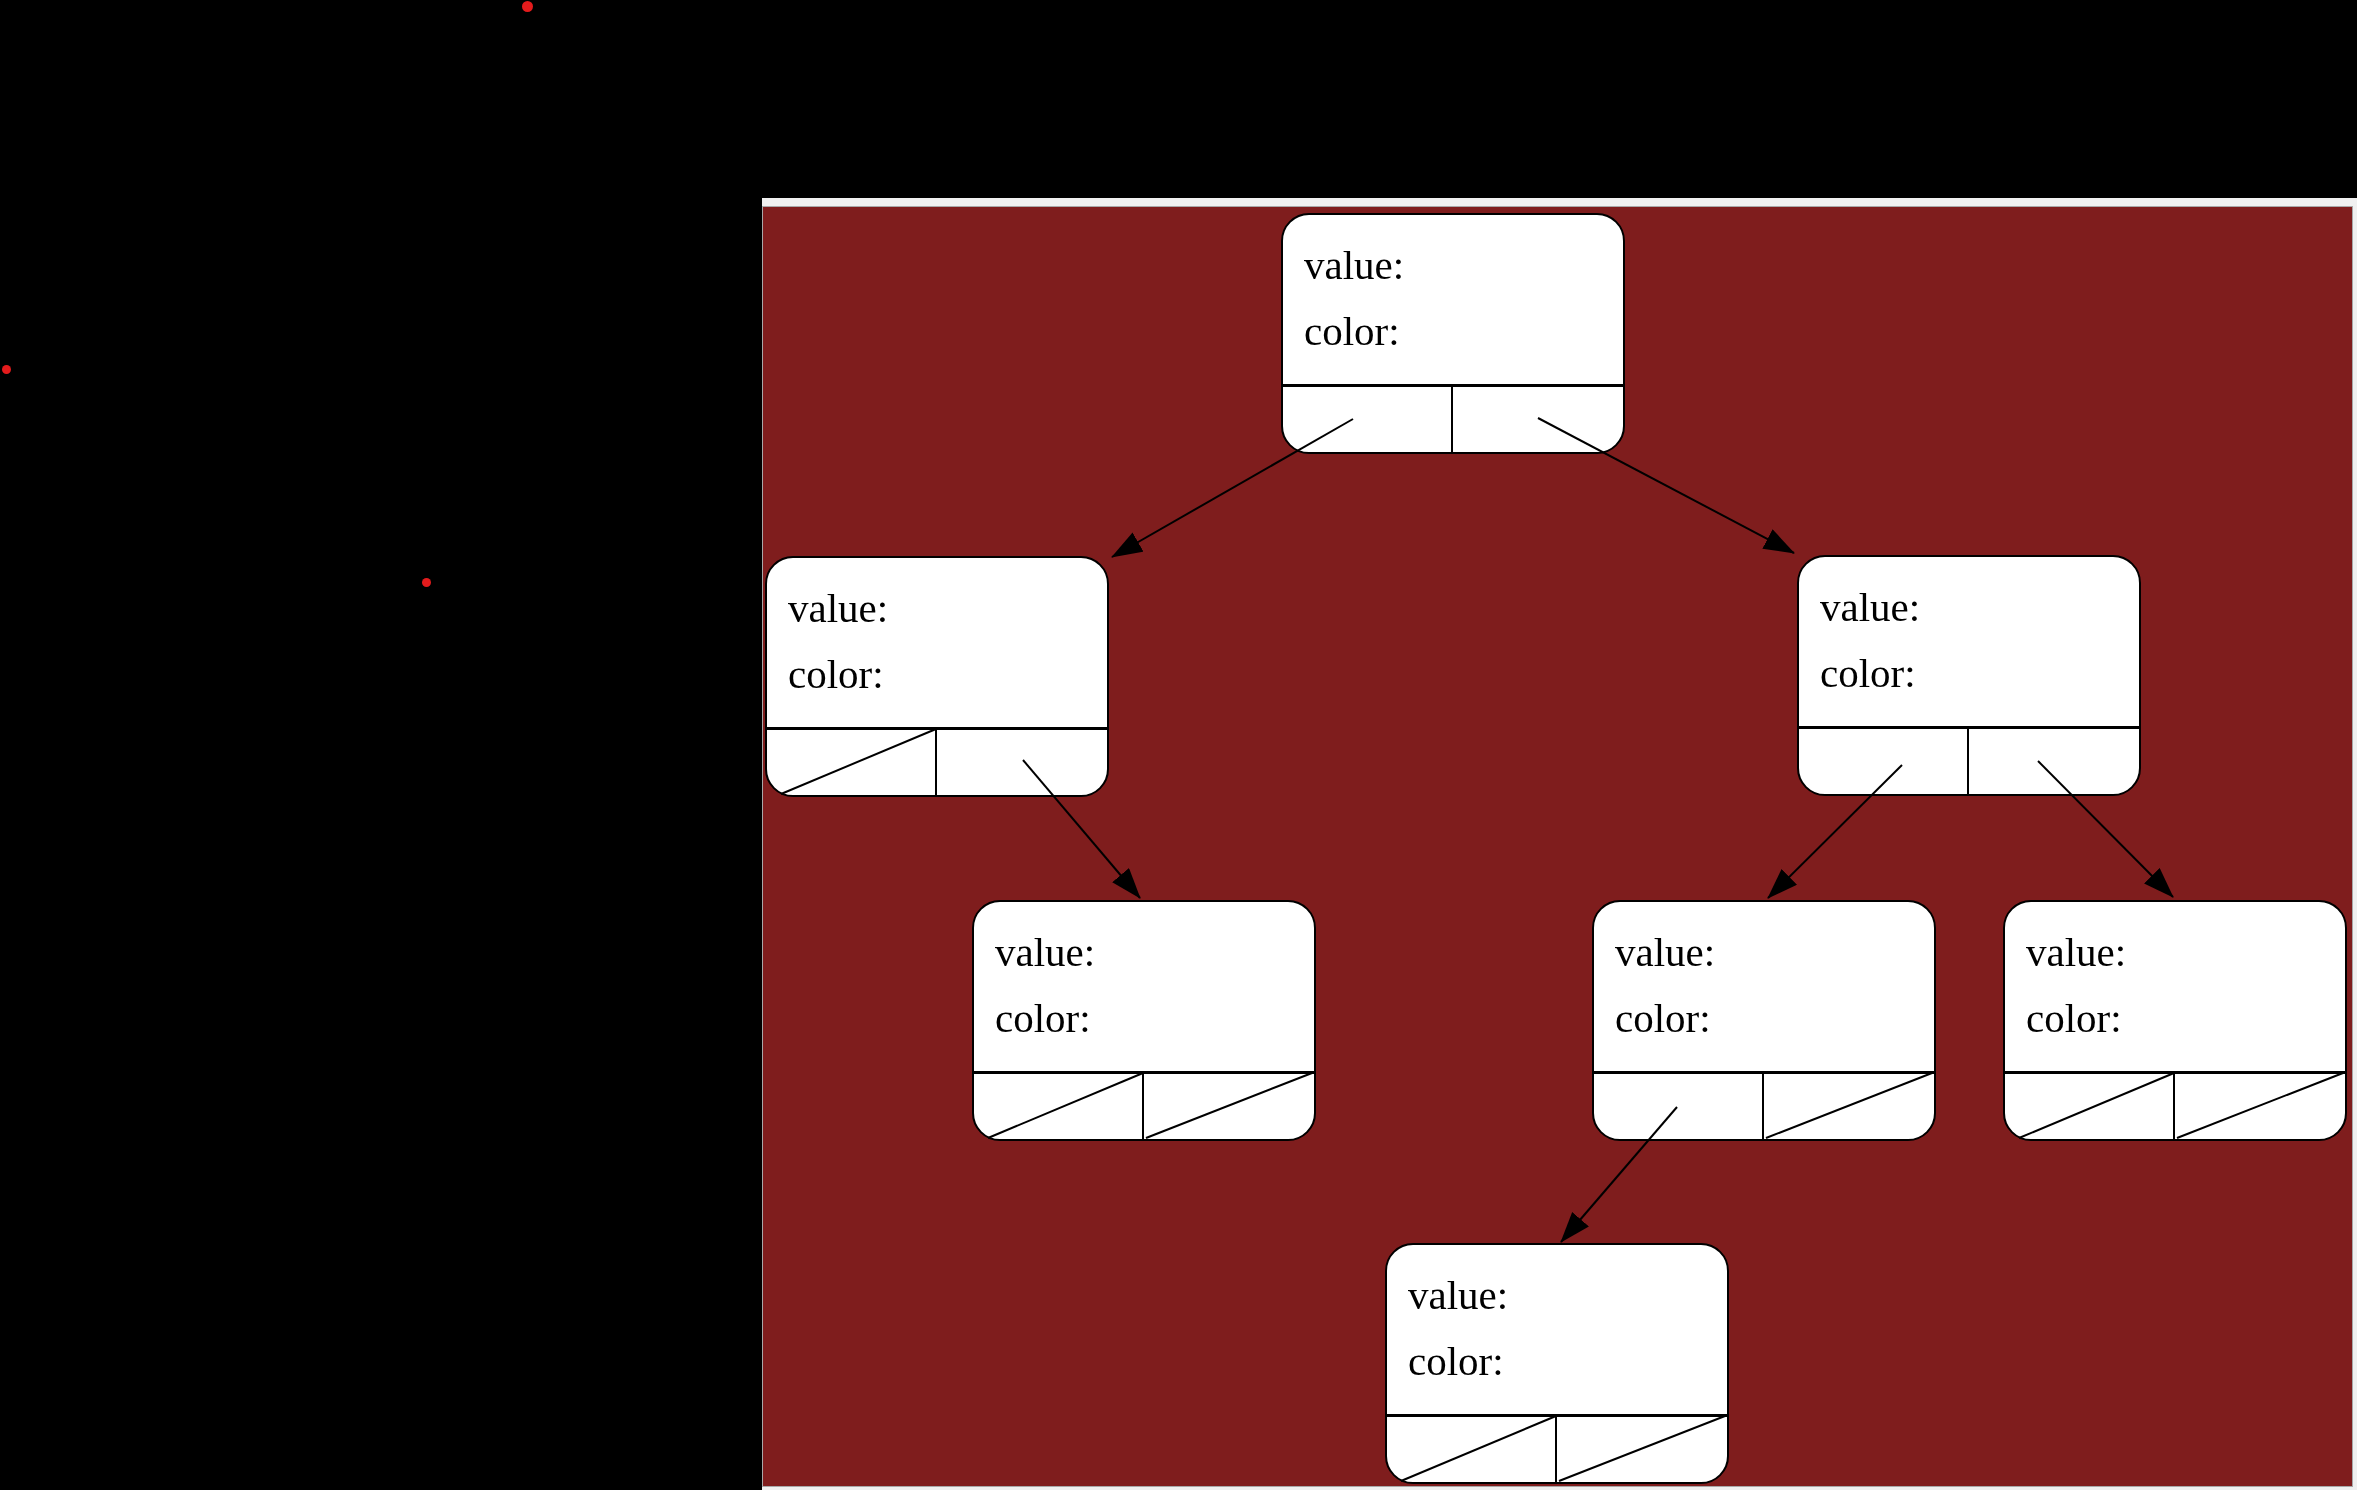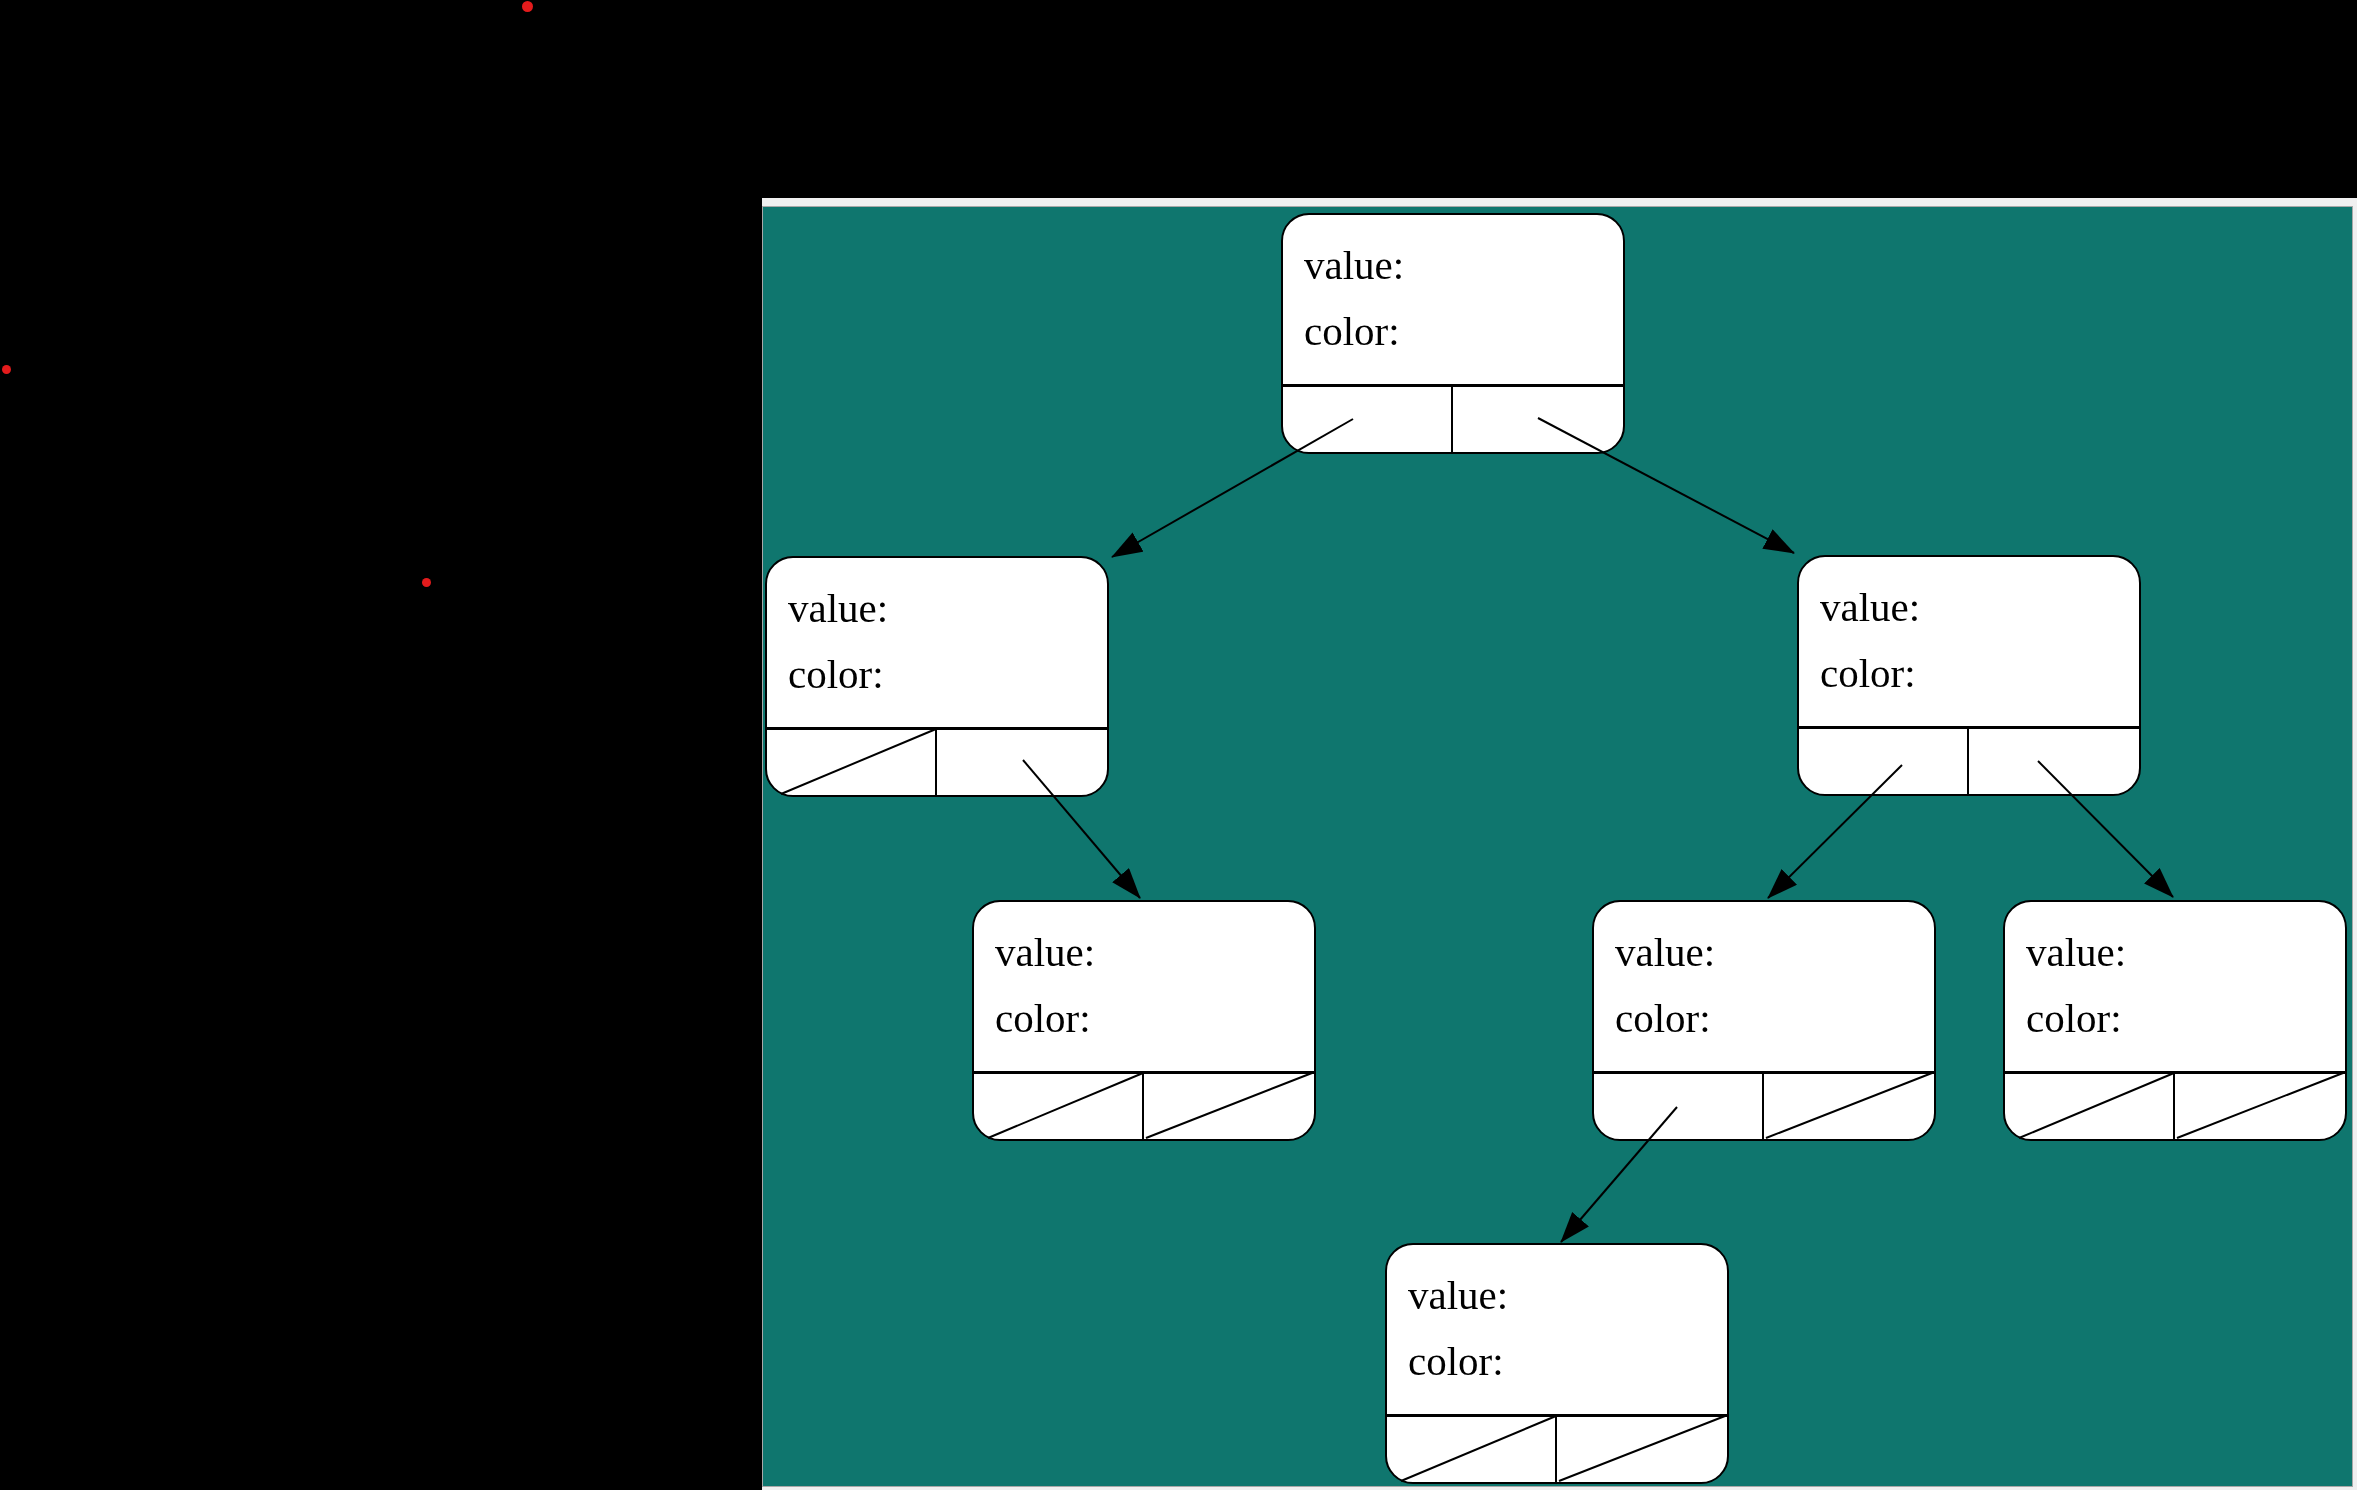--- a/index.html
+++ b/index.html
@@ -21,21 +21,21 @@
   .app-window {
     position: absolute;
     left: 762px; top: 198px;
     width: 1595px; height: 1292px;
     background: #f0f0f0;
   }
   .diagram-canvas {
     position: absolute;
     left: 0; top: 8px;
     width: 1589px; height: 1279px;
-    background: #0f766e;
+    background: #7f1d1d;
     border: 1px solid #a8a8a8;
   }
   .node {
     position: absolute;
     width: 344px; height: 241px;
     box-sizing: border-box;
     background: #fff;
     border: 2px solid #000;
     border-radius: 28px;
     overflow: hidden;

